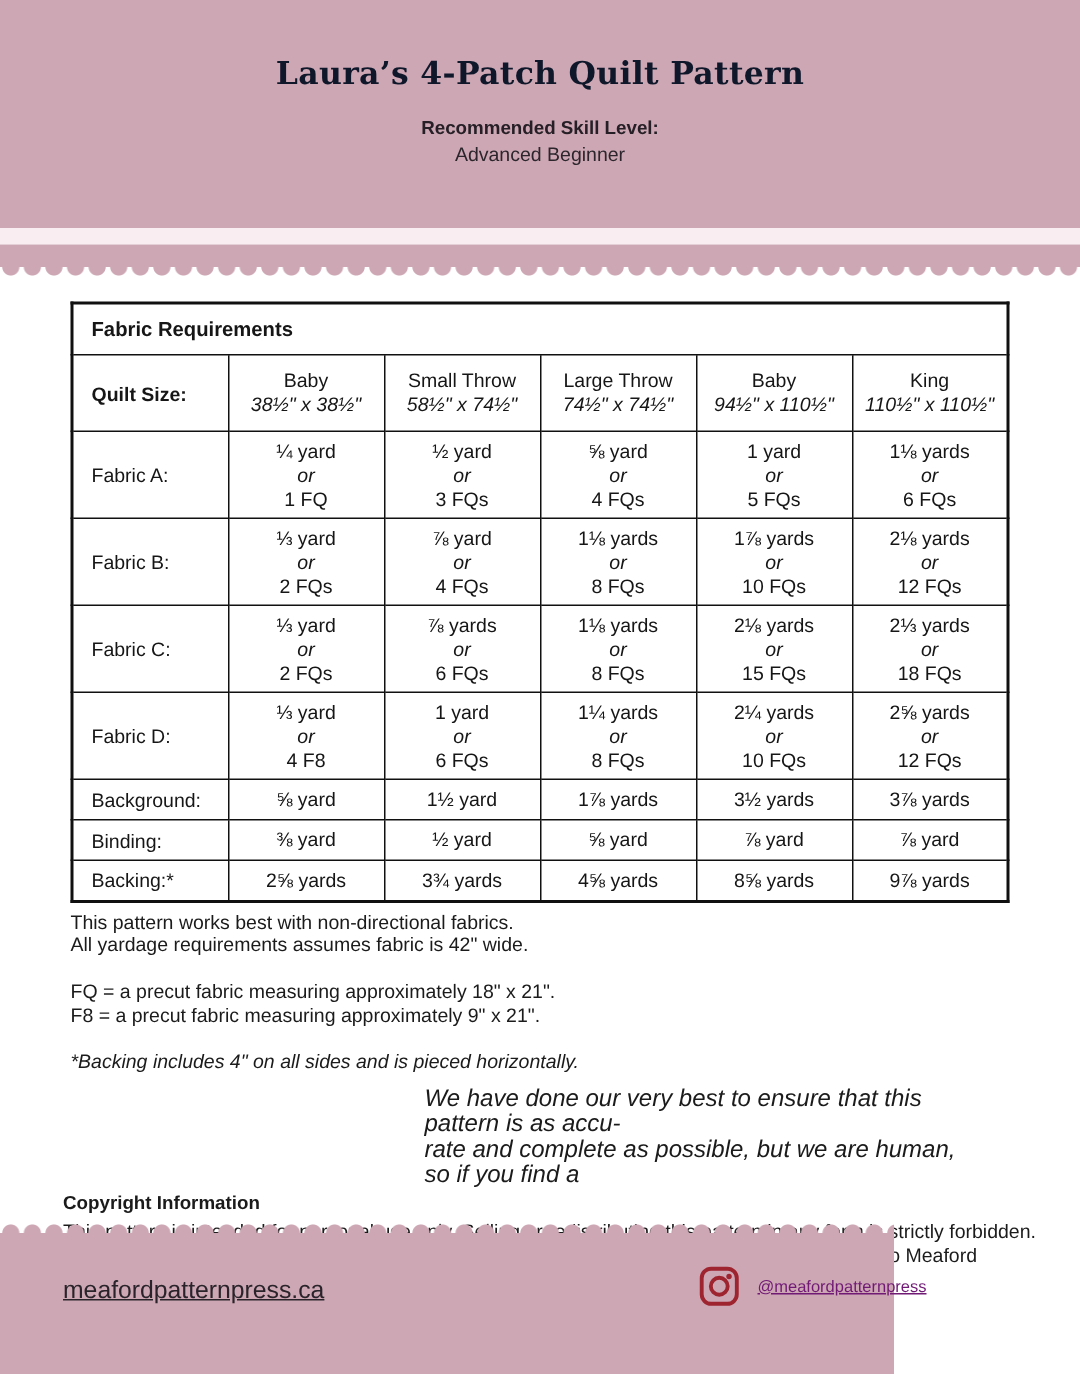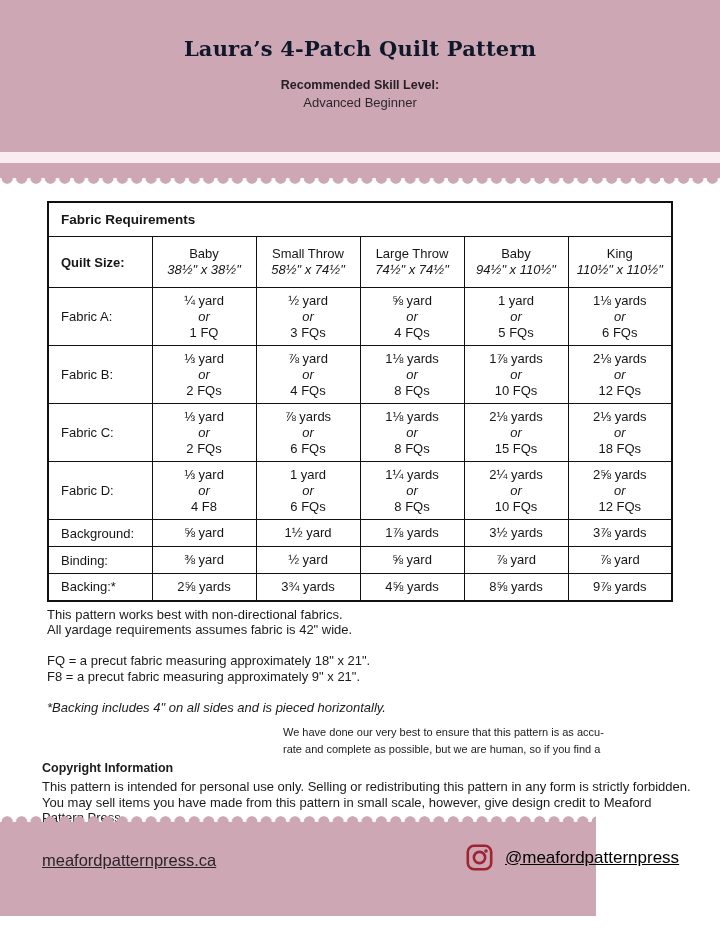--- a/index.html
+++ b/index.html
@@ -81,22 +81,23 @@
     font-size:13px;
     line-height:15.8px;
     color:#1b1b1b;
   }
   .note-gap{height:15px;}
   .backing-note{font-style:italic;}
   
   .disclaimer{
     margin:9px 0 0 283px;
     width:375px;
-    font-size:11px;
+    font-size:16px;
     line-height:17px;
+    font-style:italic;
     color:#1b1b1b;
   }
   .email-link{
     color:#41a4cd;
     text-decoration:underline;
     cursor:pointer;
   }
   
   .copyright{
     margin:3px 0 0 42px;
@@ -136,22 +137,22 @@
   }
   .insta{
     position:absolute;
     left:466px;top:22px;
     display:flex;
     align-items:center;
     gap:12px;
   }
   .insta-icon{display:inline-flex;}
   .insta-handle{
-    font-size:17px;
-    color:#000000;
+    font-size:11px;
+    color:#701a75;
     text-decoration:underline;
     cursor:pointer;
   }
 </style>
 </head>
 <body>
 
 <div class="page">
 
   <div class="header">

